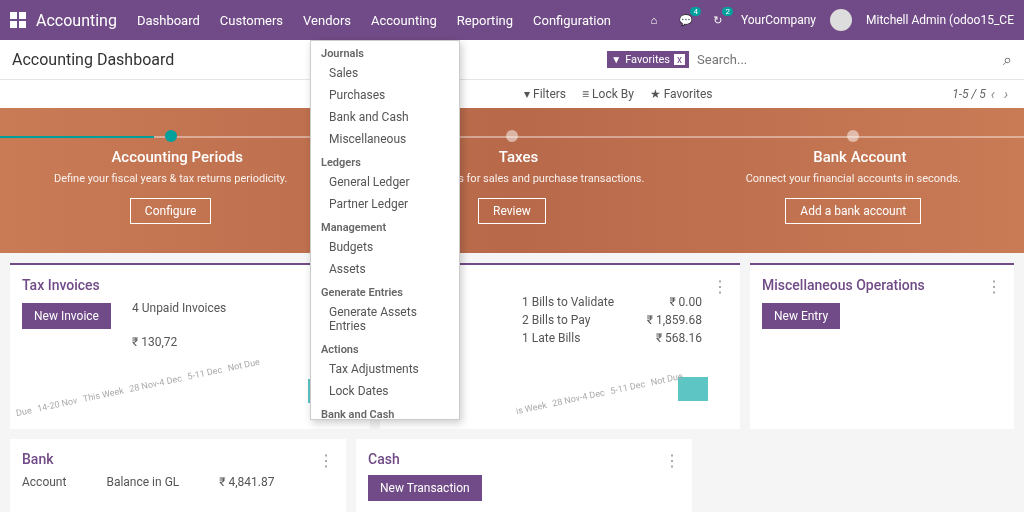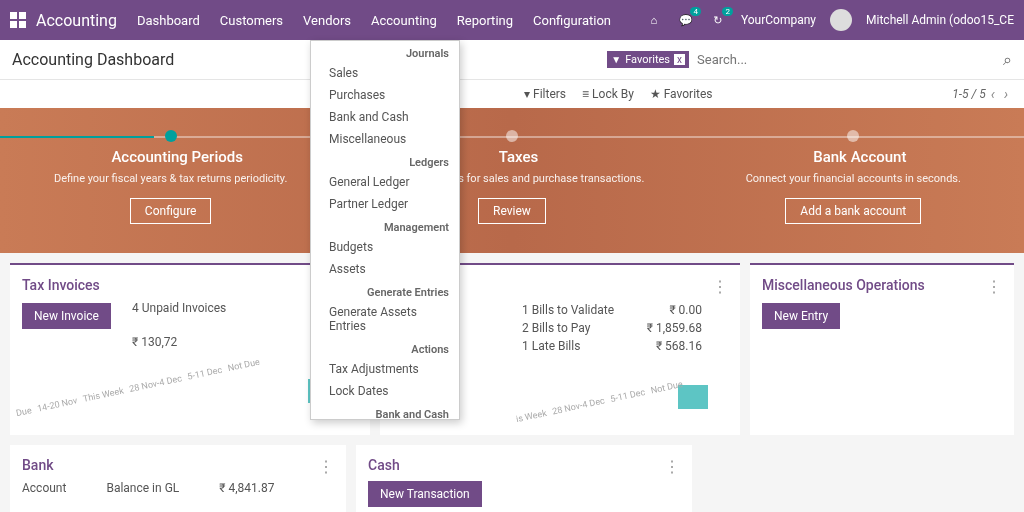--- a/index.html
+++ b/index.html
@@ -47,21 +47,21 @@
 .chart-row { display:flex; align-items:flex-end; height:40px; gap:8px; margin-top:14px; }
 .bar { background:#5DC5C4; width:30px; height:24px; }
 .xaxis { display:flex; gap:6px; font-size:9px; color:#aaa; transform:rotate(-12deg) translateX(-6px); transform-origin:left; margin-top:4px; }
 .xaxis span { white-space:nowrap; }
 .lower-cards { display:flex; gap:10px; padding:0 10px 10px; }
 .lcard { background:#fff; flex:1; padding:12px; position:relative; }
 .lcard h4 { font-size:14px; color:#714B87; font-weight:500; margin-bottom:8px; }
 .lcard .card-more { top:12px; }
 .bank-cols { display:flex; font-size:12px; color:#555; gap:40px; }
 .dropdown { position:absolute; top:40px; left:310px; width:150px; background:#fff; border:1px solid #ccc; box-shadow:2px 3px 8px rgba(0,0,0,.2); font-size:12px; color:#555; z-index:100; max-height:380px; overflow-y:auto; }
-.dd-header { font-weight:600; color:#666; padding:6px 10px 2px; font-size:11px;text-align:right; }
+.dd-header { font-weight:600; color:#666; padding:6px 10px 2px; font-size:11px; }
 .dd-item { padding:4px 10px 4px 18px; cursor:pointer; }
 </style>
 </head>
 <body>
 
 <div class="topbar">
   <div class="apps-icon">
       <span></span>
       <span></span>
       <span></span>
@@ -151,21 +151,21 @@
       <span>Due</span>
         <span>14-20 Nov</span>
         <span>This Week</span>
         <span>28 Nov-4 Dec</span>
         <span>5-11 Dec</span>
         <span>Not Due</span>
     </div>
   </div>
   <div class="card" style="flex:1.4">
     <span class="card-more">⋮</span>
-    <div class="bill-rows" style="margin-left:130px;margin-top:24px;width:180px">
+    <div class="bill-rows" style="margin-left:130px;margin-top:16px;width:180px">
       <div class="bill-row">
           <span>1 Bills to Validate</span>
           <span>₹ 0.00</span>
         </div>
       <div class="bill-row">
           <span>2 Bills to Pay</span>
           <span>₹ 1,859.68</span>
         </div>
       <div class="bill-row">
           <span>1 Late Bills</span>

